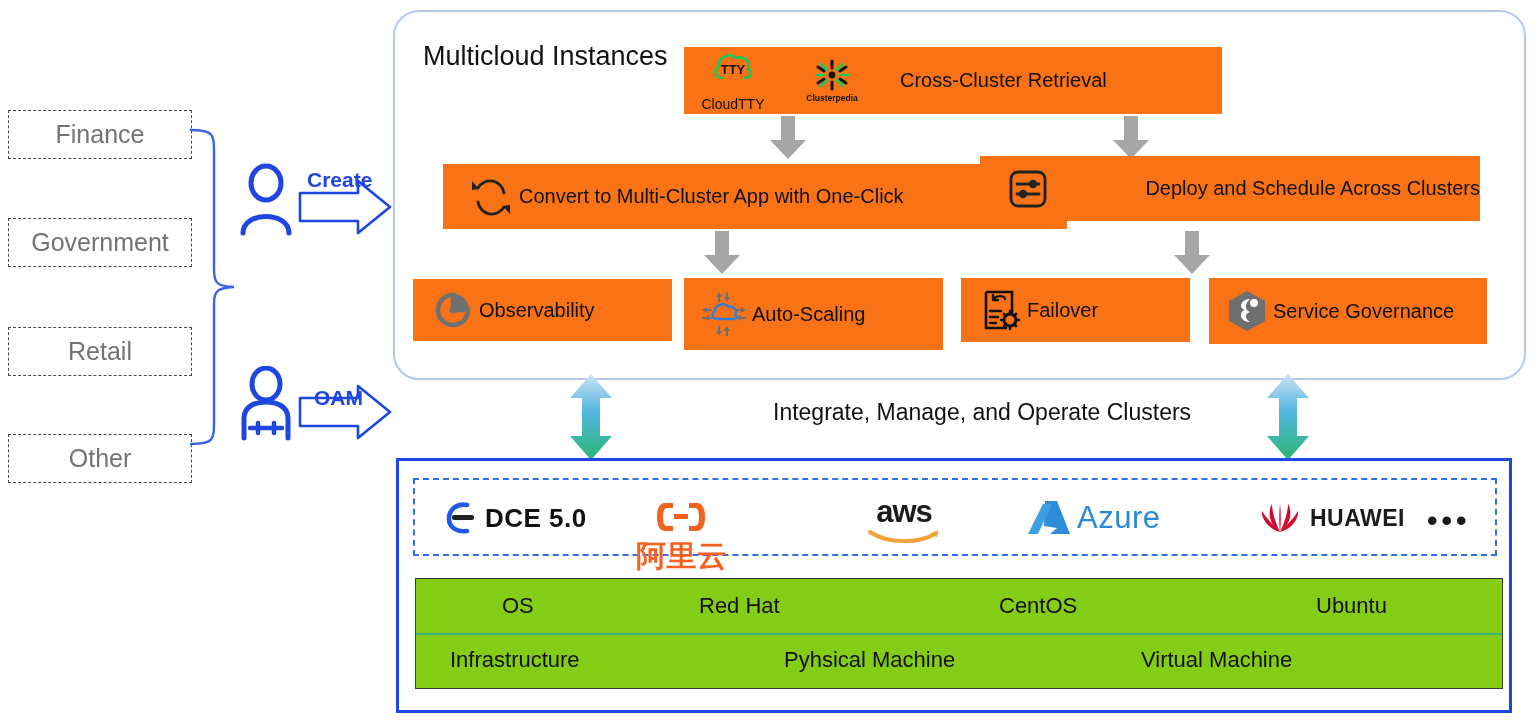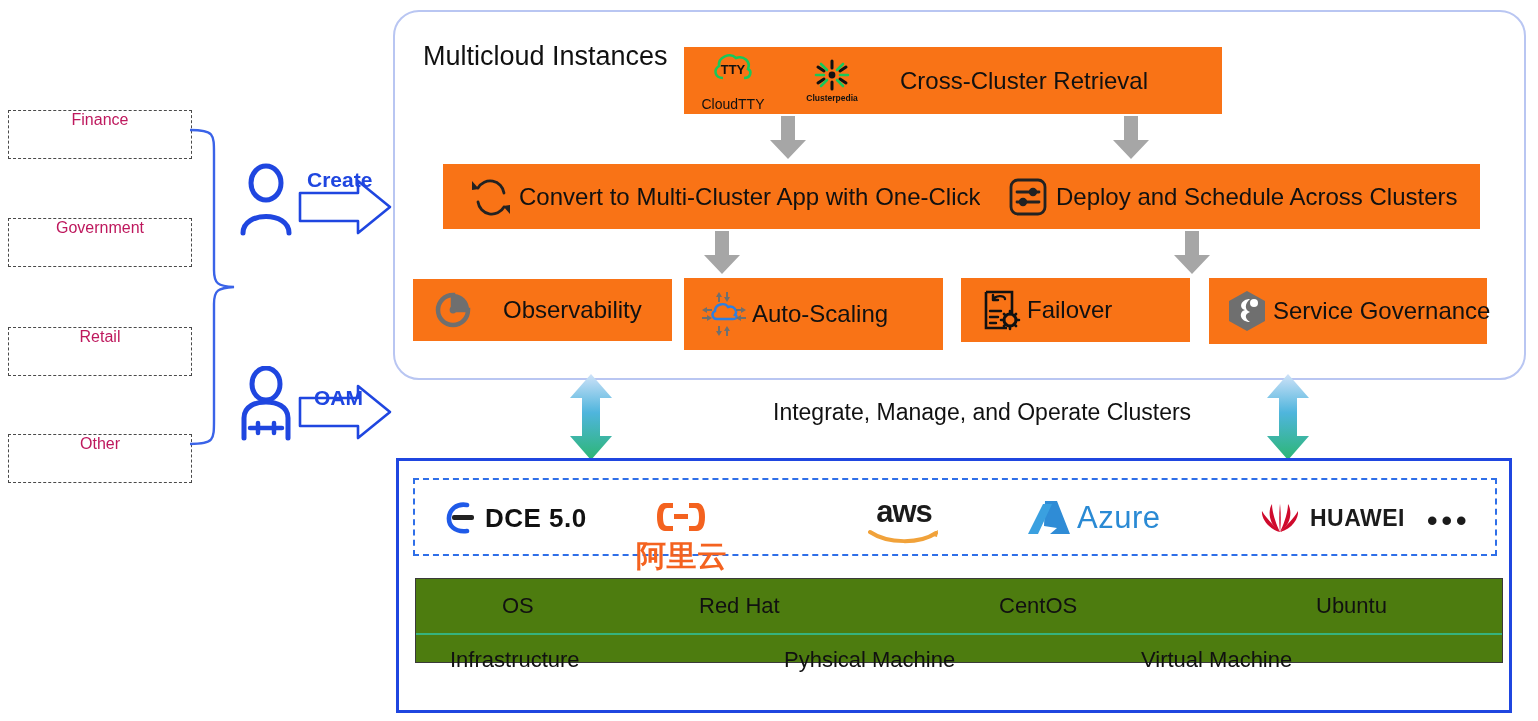--- a/index.html
+++ b/index.html
@@ -3,57 +3,57 @@
 <meta charset="utf-8">
 <style>
   html,body{margin:0;padding:0;background:#ffffff;}
   body{width:1538px;height:721px;position:relative;overflow:hidden;
        font-family:"Liberation Sans","DejaVu Sans",sans-serif;color:#1a1a1a;}
   .abs{position:absolute;}
 
   
   .ind-box{position:absolute;left:8px;width:182px;height:47px;
            border:1.5px dashed #4a4a4a;background:#fff;
-           display:flex;align-items:flex-start;justify-content:center;
-           font-size:16px;color:#be185d;}
+           display:flex;align-items:center;justify-content:center;
+           font-size:25px;color:#737373;}
 
   
   .brace{position:absolute;left:188px;top:112px;width:50px;height:350px;}
 
   
   .actor{position:absolute;}
   .actor-label{position:absolute;font-size:21px;font-weight:bold;color:#1f46e0;}
 
   
   .panel-top{position:absolute;left:393px;top:10px;width:1133px;height:370px;
              border:2px solid #b9c6f2;border-radius:26px;background:#fff;box-sizing:border-box;}
   .panel-title{position:absolute;left:423px;top:41px;font-size:27px;color:#111;}
 
   
   .fbox{position:absolute;background:#f97316;display:flex;align-items:center;box-sizing:border-box;}
-  .fbox .flabel{font-size:24px;color:#111;white-space:nowrap;}
+  .fbox .flabel{font-size:20px;color:#111;white-space:nowrap;}
   .ficon{display:flex;align-items:center;justify-content:center;flex:0 0 auto;}
 
   
   .garrow{position:absolute;}
 
   
   .mid-text{position:absolute;font-size:23px;color:#111;white-space:nowrap;}
 
   
   .panel-bottom{position:absolute;left:396px;top:458px;width:1116px;height:255px;
                 border:3px solid #1f46e0;background:#fff;box-sizing:border-box;}
   .cloud-strip{position:absolute;left:413px;top:478px;width:1084px;height:78px;
                border:2.5px dashed #2f6fe8;box-sizing:border-box;}
   .logo{position:absolute;display:flex;align-items:center;}
   .logo-text{font-size:23px;letter-spacing:.5px;}
 
   
-  .os-table{position:absolute;left:415px;top:578px;width:1088px;height:85px;
-            border:1.5px solid #3a3a3a;background:#4d7c0f;box-sizing:border-box;}
+  .os-table{position:absolute;left:415px;top:578px;width:1088px;height:111px;
+            border:1.5px solid #3a3a3a;background:#84cc16;box-sizing:border-box;}
   .os-divider{position:absolute;left:0;top:54px;width:100%;height:1.5px;background:#36b37e;}
   .cellrow{position:absolute;left:0;width:100%;height:54px;}
   .cell{position:absolute;font-size:22px;color:#111;white-space:nowrap;
         top:50%;transform:translateY(-50%);}
 </style>
 </head>
 <body>
 
 <div>
   <div class="ind-box" style="top:110px">
@@ -135,40 +135,40 @@
     <svg width="42" height="42" viewBox="0 0 42 42">
       <path d="M34 17 A14 14 0 0 0 8 12" fill="none" stroke="#222" stroke-width="2.8" stroke-linecap="round"></path>
       <path d="M8 26 A14 14 0 0 0 34 31" fill="none" stroke="#222" stroke-width="2.8" stroke-linecap="round"></path>
       <path d="M2 5 L9 13 L2 14 Z" fill="#222"></path>
       <path d="M40 38 L33 30 L40 29 Z" fill="#222"></path>
     </svg>
   </div>
   <span class="flabel">Convert to Multi-Cluster App with One-Click</span>
 </div>
 
-<div class="fbox" style="left:980px;top:164px;width:500px;height:65px;">
+<div class="fbox" style="left:980px;top:156px;width:500px;height:65px;justify-content:space-between;">
   <div class="ficon" style="width:56px;margin-left:20px;">
     <svg width="40" height="40" viewBox="0 0 40 40">
       <rect x="3" y="3" width="34" height="34" rx="7" fill="none" stroke="#222" stroke-width="2.8"></rect>
       <path d="M9 15 L31 15 M9 25 L31 25" stroke="#222" stroke-width="2.8" stroke-linecap="round"></path>
       <circle cx="25" cy="15" r="4.2" fill="#222"></circle>
       <circle cx="15" cy="25" r="4.2" fill="#222"></circle>
     </svg>
   </div>
   <span class="flabel">Deploy and Schedule Across Clusters</span>
 </div>
 
 <svg class="garrow" style="left:700px;top:231px;" width="44" height="44" viewBox="0 0 44 44">
   <path d="M15 0 L29 0 L29 24 L40 24 L22 43 L4 24 L15 24 Z" fill="#a6a6a6"></path>
 </svg>
 <svg class="garrow" style="left:1170px;top:231px;" width="44" height="44" viewBox="0 0 44 44">
   <path d="M15 0 L29 0 L29 24 L40 24 L22 43 L4 24 L15 24 Z" fill="#a6a6a6"></path>
 </svg>
 
-<div class="fbox" style="left:413px;top:279px;width:259px;height:62px;gap:24px;">
+<div class="fbox" style="left:413px;top:279px;width:259px;height:62px;">
   <div class="ficon" style="width:52px;margin-left:14px;">
     <svg width="38" height="38" viewBox="0 0 38 38">
       <path d="M19 4 A15 15 0 1 0 34 19 L19 19 Z" fill="none" stroke="#6f6f6f" stroke-width="4.5"></path>
       <path d="M21 3 A16 16 0 0 1 35 17 L21 17 Z" fill="#6f6f6f"></path>
       <circle cx="19" cy="19" r="3.4" fill="#6f6f6f"></circle>
     </svg>
   </div>
   <span class="flabel">Observability</span>
 </div>
 

